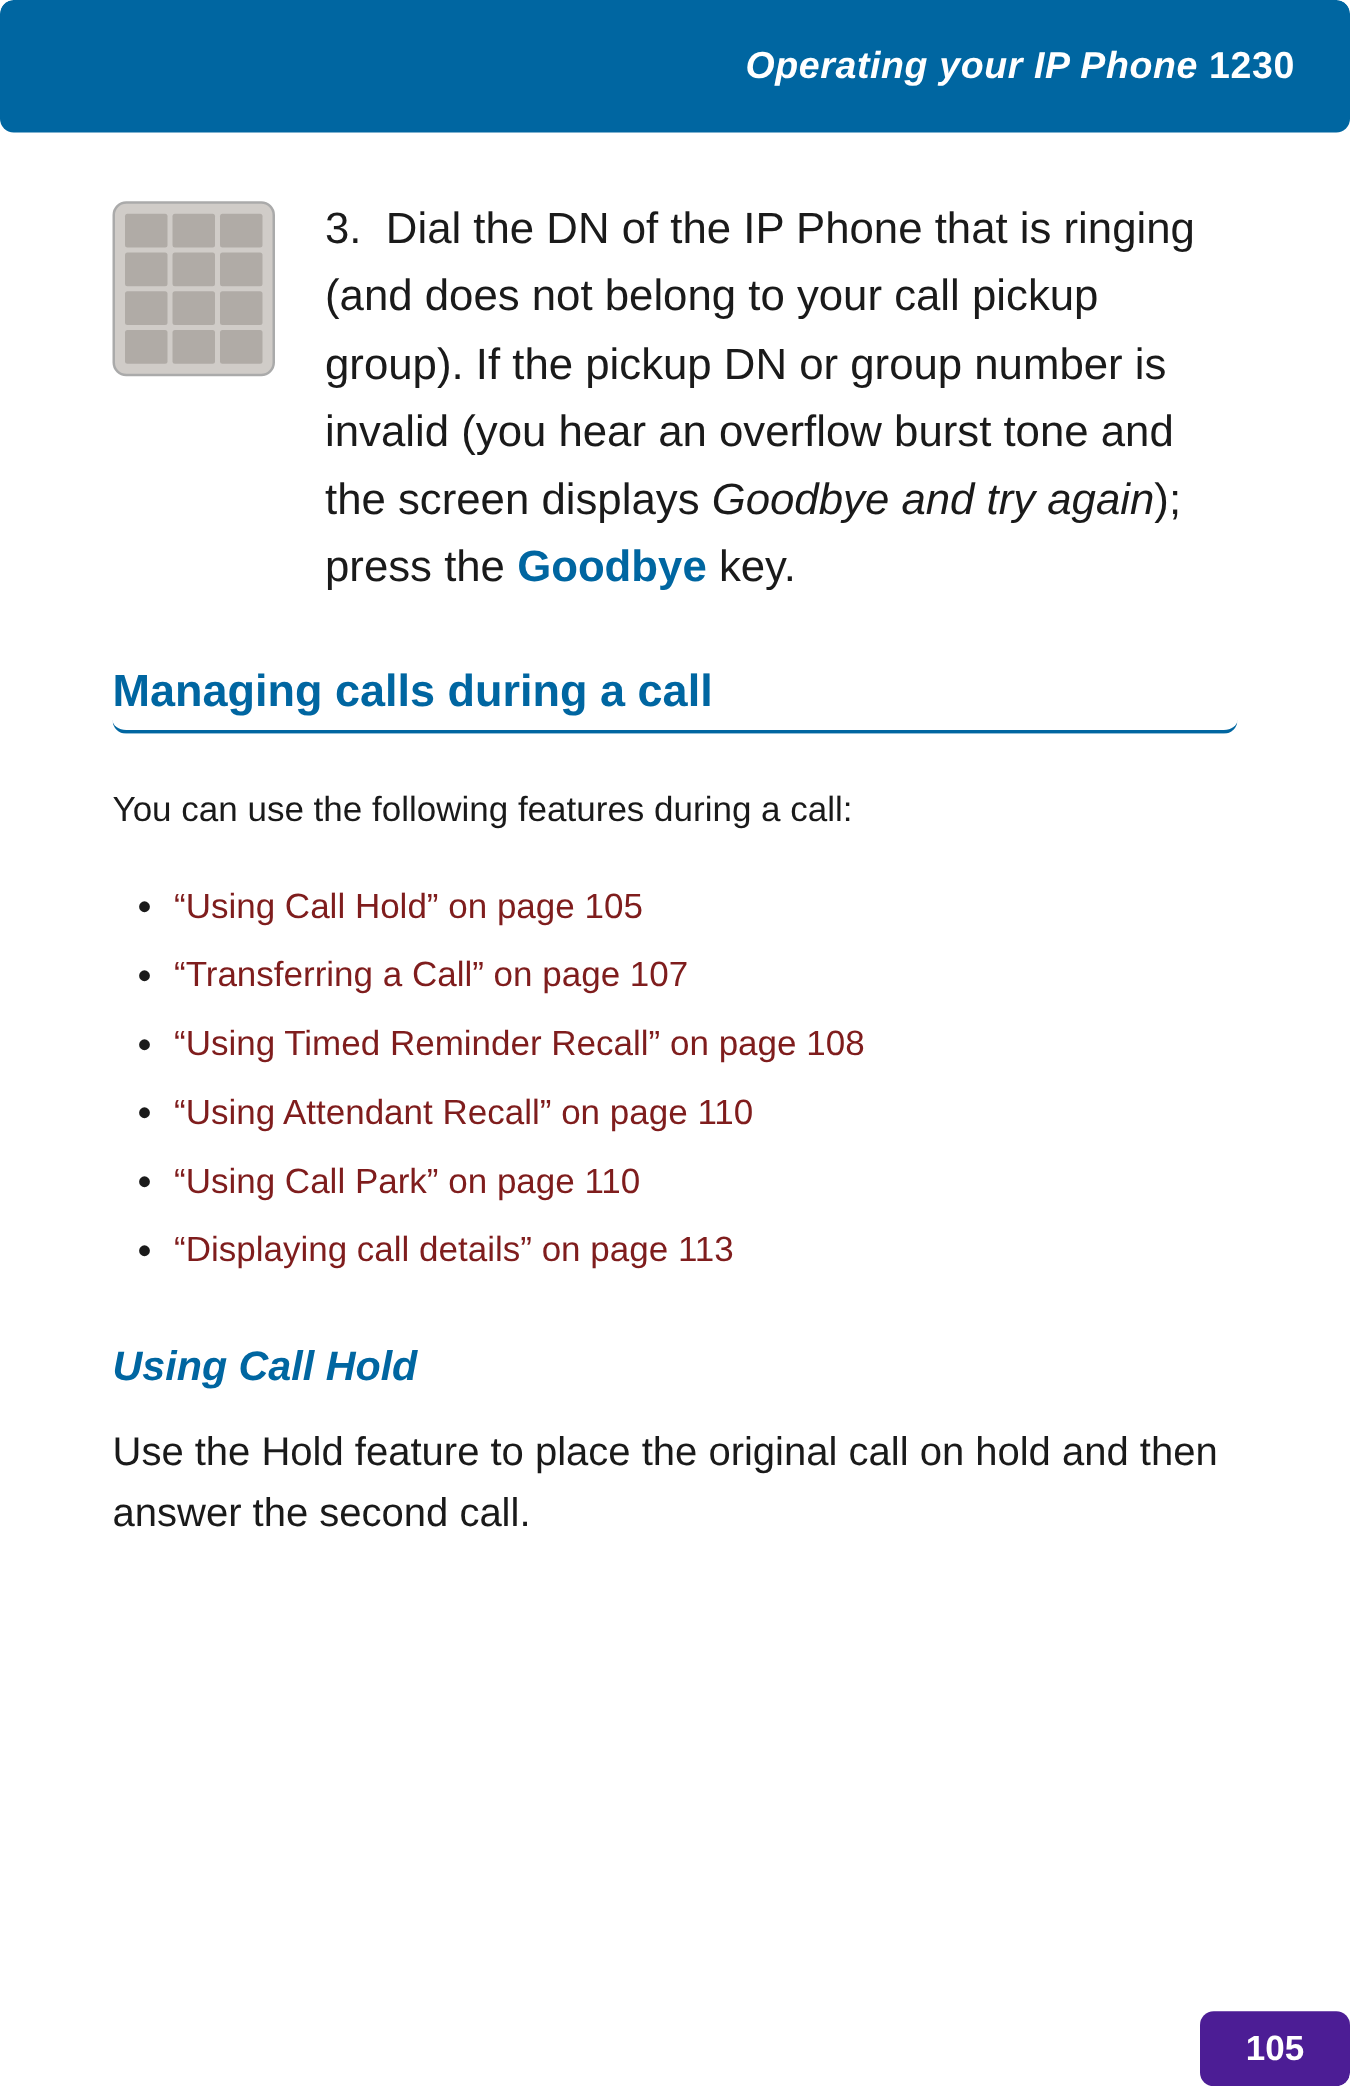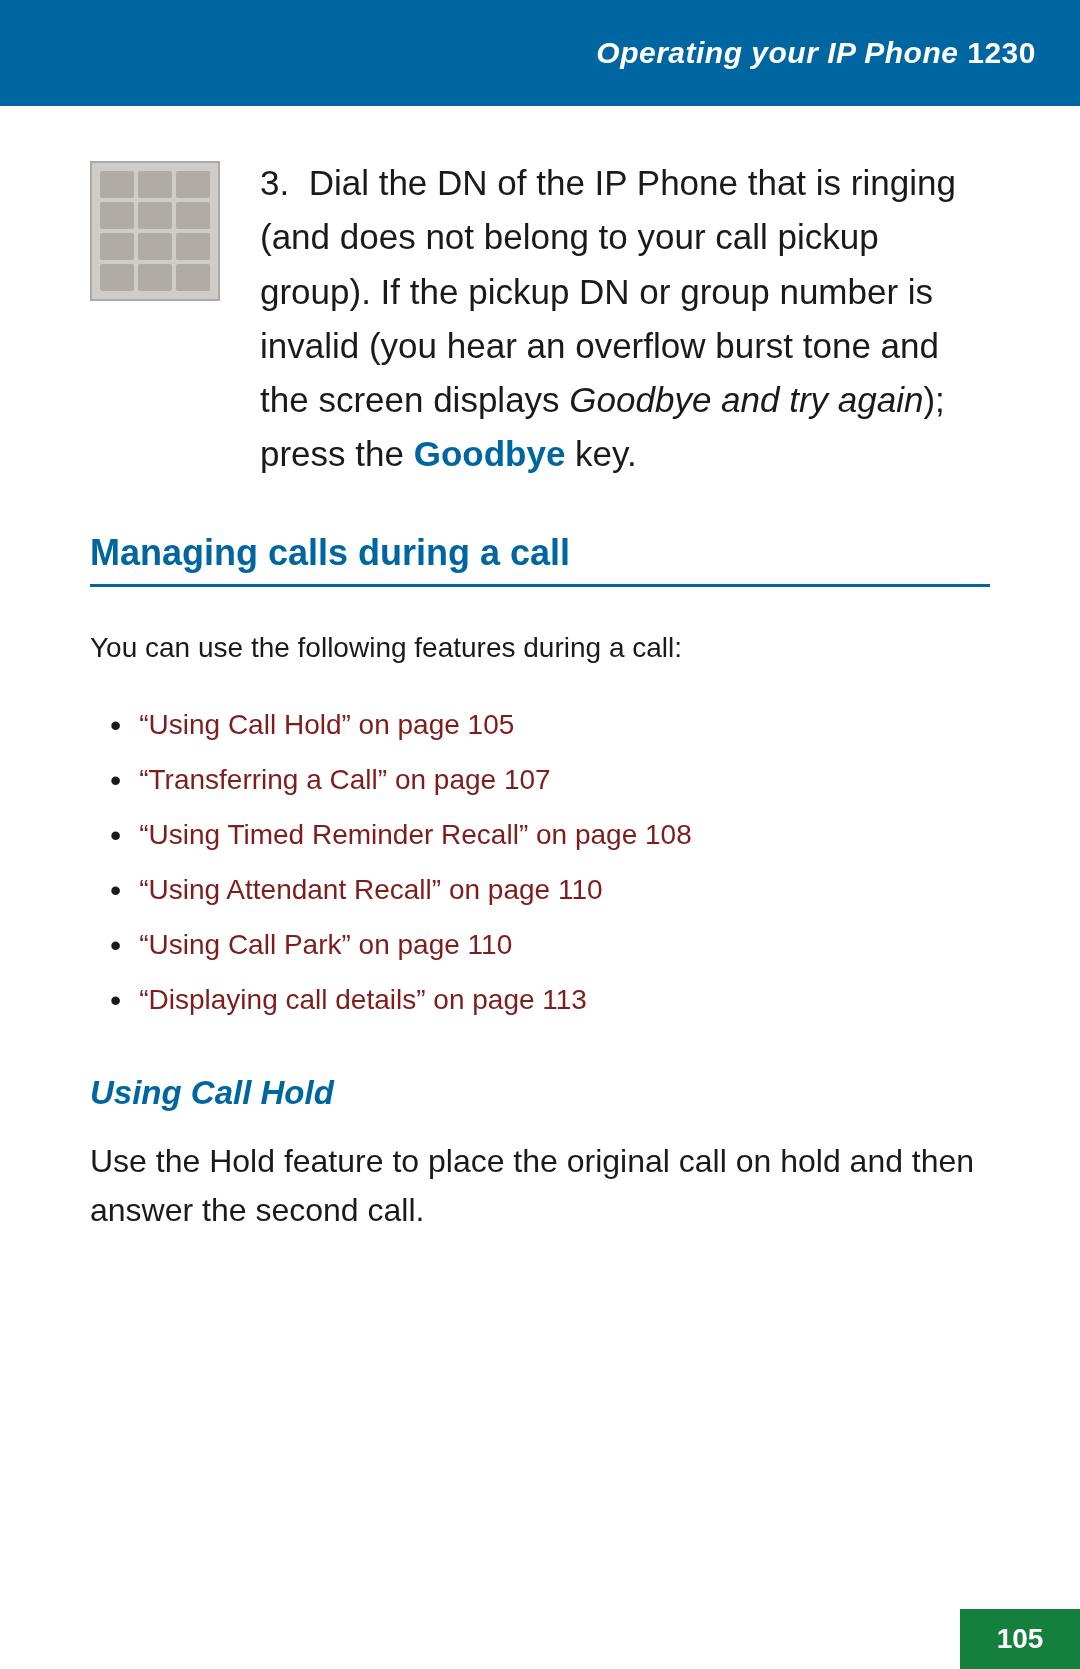--- a/index.html
+++ b/index.html
@@ -1,18 +1,19 @@
 <!DOCTYPE html>
 <html><head>
   <meta charset="utf-8">
   <style>
     * {
       margin: 0;
       padding: 0;
       box-sizing: border-box;
+      border-radius: 11px;
     }
 
     body {
       width: 1080px;
       min-height: 1669px;
       background: #ffffff;
       font-family: Arial, Helvetica, sans-serif;
       font-size: 28px;
       color: #1a1a1a;
       position: relative;
@@ -155,21 +156,21 @@
       line-height: 1.55;
       margin-bottom: 30px;
     }
 
     .page-number-bar {
       position: absolute;
       bottom: 0;
       right: 0;
       width: 120px;
       height: 60px;
-      background-color: #15803d;
+      background-color: #4c1d95;
       display: flex;
       align-items: center;
       justify-content: center;
     }
 
     .page-number {
       color: #ffffff;
       font-size: 28px;
       font-weight: bold;
     }

